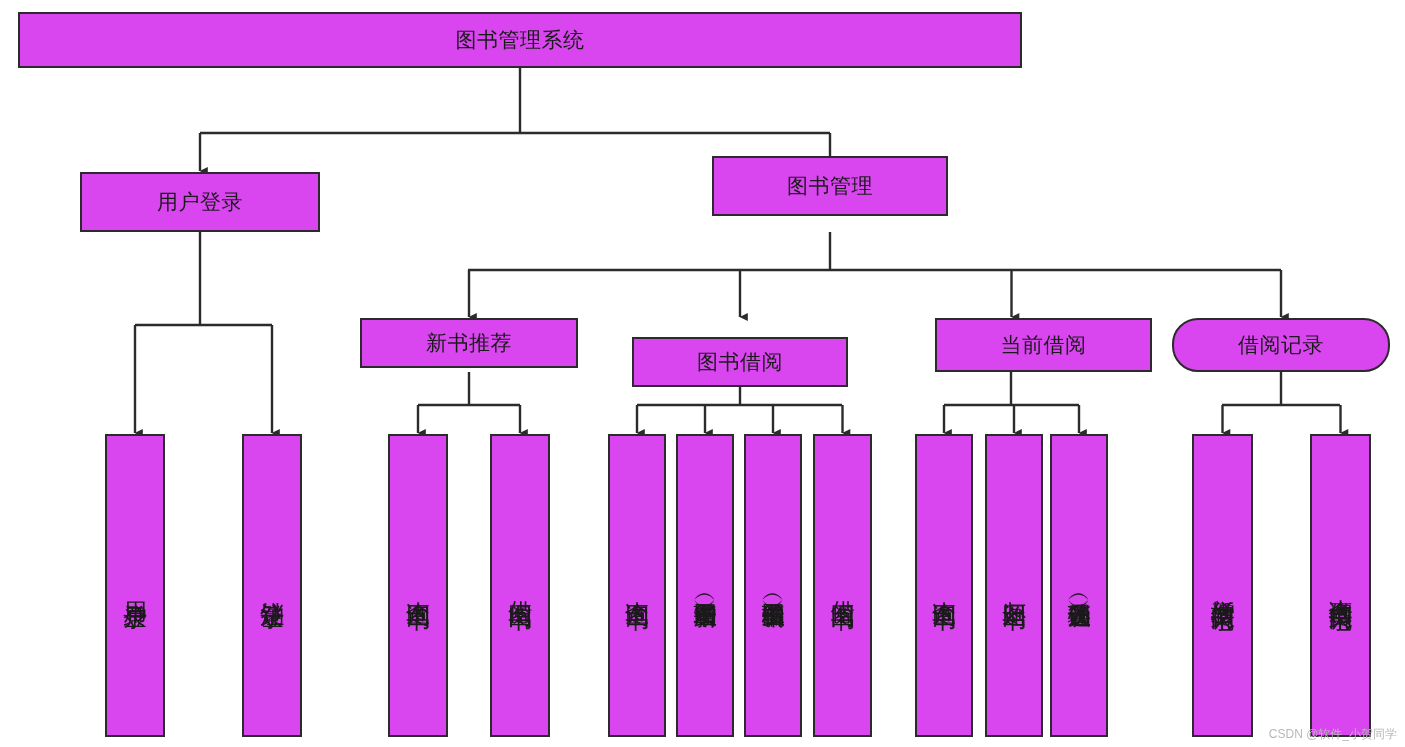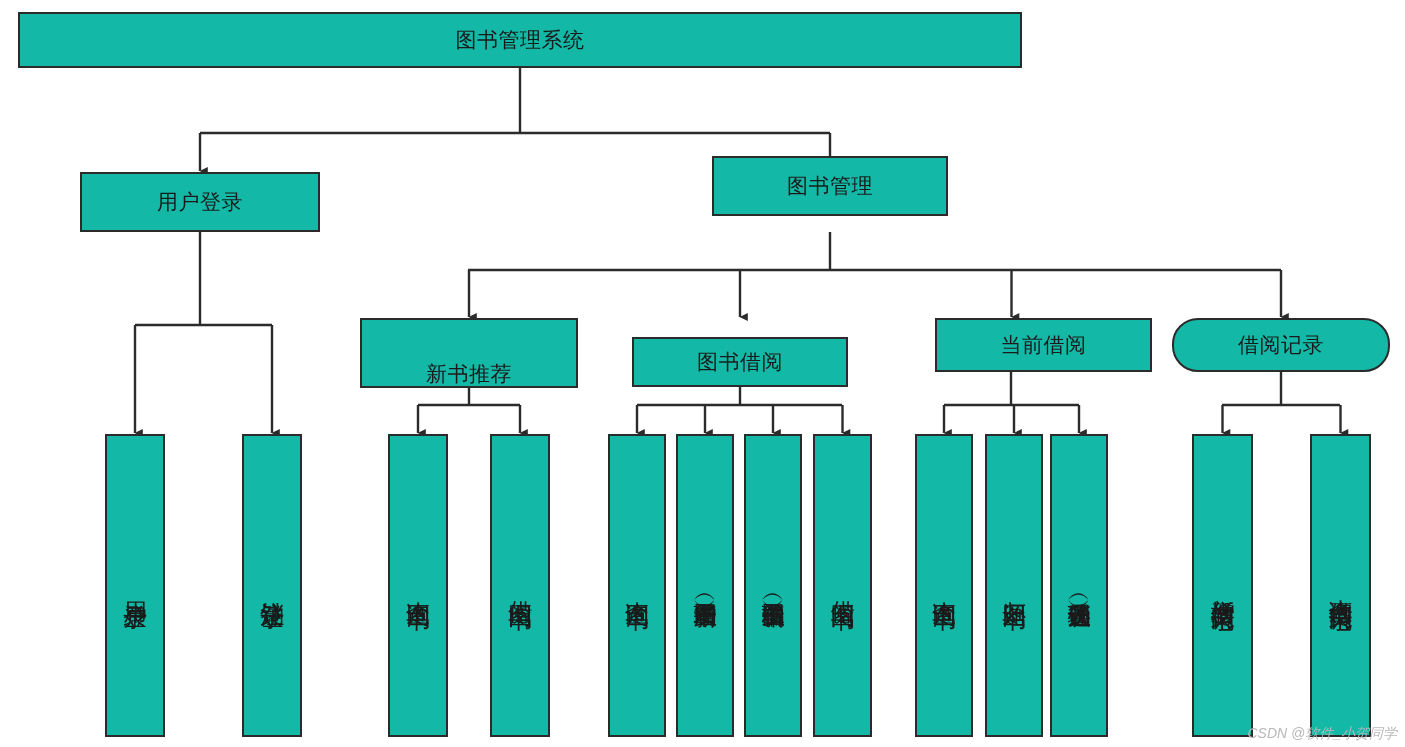--- a/index.html
+++ b/index.html
@@ -20,21 +20,21 @@
     left: 0;
     top: 0;
     width: 1405px;
     height: 747px;
     pointer-events: none;
   }
   .node {
     position: absolute;
     box-sizing: border-box;
     border: 2px solid #2b2b2b;
-    background: #14b8a6;
+    background: #d946ef;
     display: flex;
     align-items: center;
     justify-content: center;
     color: #1a1a1a;
   }
   .node .label {
     display: block;
     text-align: center;
     line-height: 1.12;
     letter-spacing: 0.5px;
@@ -56,25 +56,24 @@
     white-space: nowrap;
   }
   .node.vert.tight .label {
     font-size: 23px;
     letter-spacing: 0px;
   }
   .watermark {
     position: absolute;
     right: 8px;
     bottom: 4px;
-    font-size: 14px;
+    font-size: 12px;
     color: #b8b8b8;
     white-space: nowrap;
     user-select: none;
-    font-style: italic;
   }
 </style>
 </head>
 <body>
 
 <div id="canvas">
 
   <svg id="wires" viewBox="0 0 1405 747" xmlns="http://www.w3.org/2000/svg">
     <defs>
       <marker id="arrowhead" markerWidth="9" markerHeight="9" refX="4.2" refY="8.2" orient="auto" markerUnits="userSpaceOnUse">
@@ -121,21 +120,21 @@
   <div id="node-layer">
       <div class="node horiz" style="left: 18px; top: 12px; width: 1004px; height: 56px;">
         <span class="label">图书管理系统</span>
       </div>
       <div class="node horiz" style="left: 80px; top: 172px; width: 240px; height: 60px;">
         <span class="label">用户登录</span>
       </div>
       <div class="node horiz" style="left: 712px; top: 156px; width: 236px; height: 60px;">
         <span class="label">图书管理</span>
       </div>
-      <div class="node horiz" style="left: 360px; top: 318px; width: 218px; height: 70px; align-items: flex-end;">
+      <div class="node horiz" style="left: 360px; top: 318px; width: 218px; height: 50px;">
         <span class="label">新书推荐</span>
       </div>
       <div class="node horiz" style="left: 632px; top: 318px; width: 216px; height: 50px; margin-top: 19px;">
         <span class="label">图书借阅</span>
       </div>
       <div class="node horiz" style="left: 903px; top: 318px; width: 217px; height: 54px; margin-left: 32px;">
         <span class="label">当前借阅</span>
       </div>
       <div class="node horiz" style="left: 1172px; top: 318px; width: 218px; height: 54px; border-radius: 26px;">
         <span class="label">借阅记录</span>

